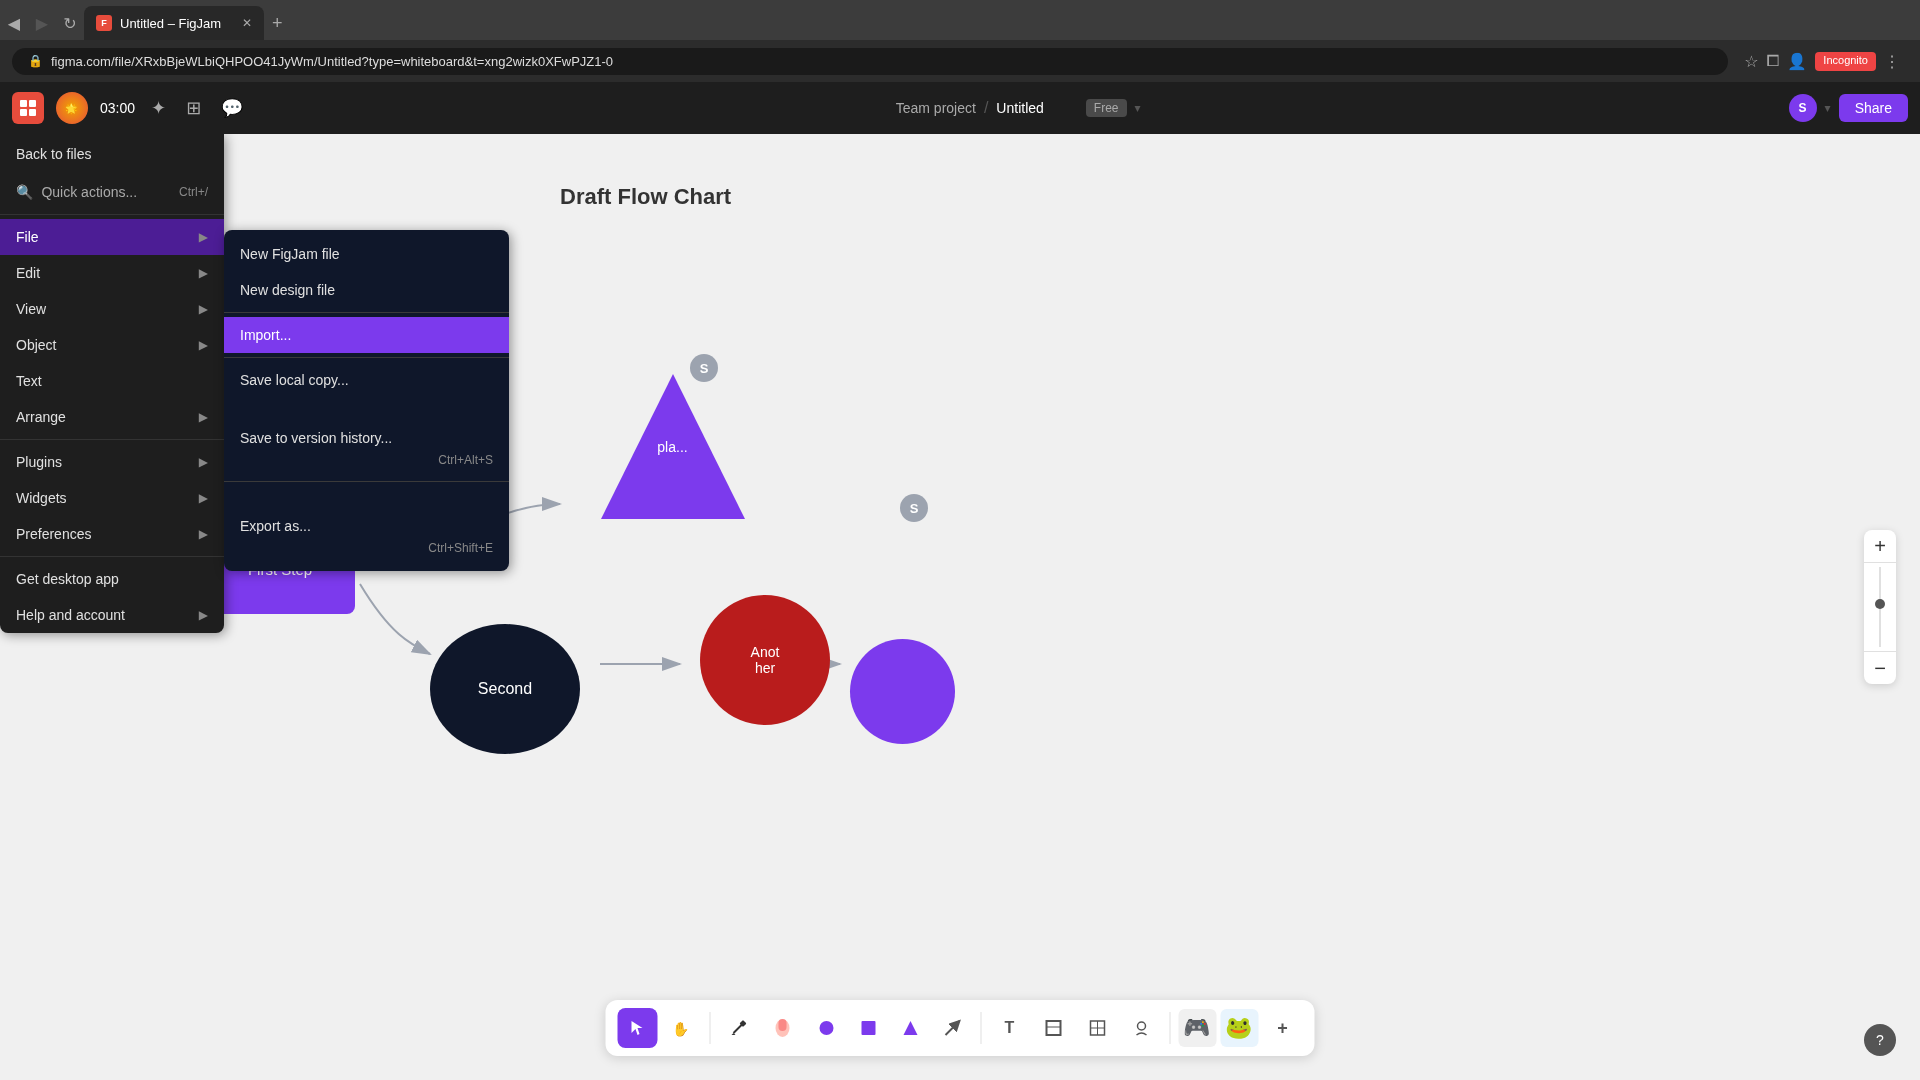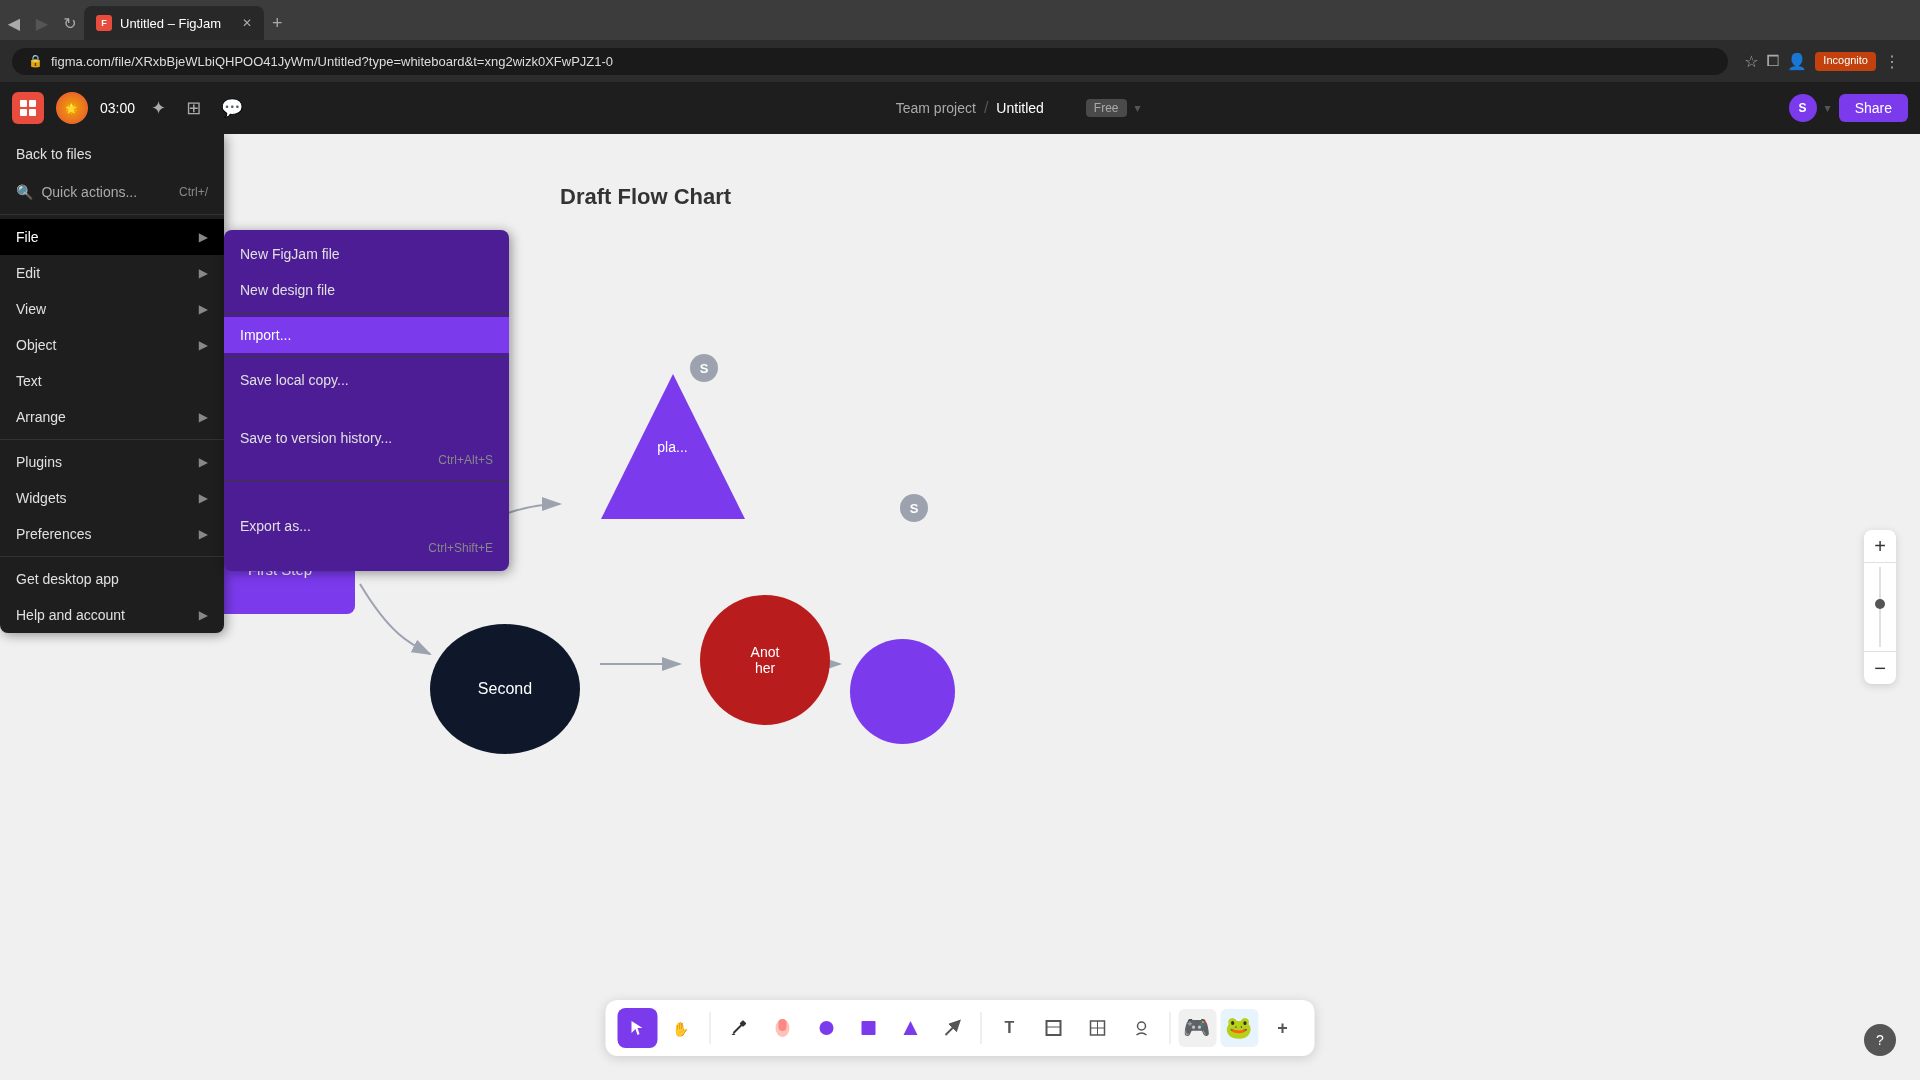--- a/index.html
+++ b/index.html
@@ -9,21 +9,21 @@
     .tab { display: flex; align-items: center; background: #282828; border-radius: 8px 8px 0 0; padding: 0 12px; height: 34px; gap: 8px; min-width: 180px; }
     .tab-favicon { width: 16px; height: 16px; }
     .tab-title { color: #fff; font-size: 13px; flex: 1; }
     .tab-close { color: #aaa; font-size: 12px; cursor: pointer; }
     .new-tab-btn { color: #aaa; font-size: 18px; padding: 0 8px; cursor: pointer; }
     .address-bar-row { display: flex; align-items: center; background: #2c2c2c; padding: 6px 12px; gap: 8px; height: 42px; }
     .address-bar { flex: 1; background: #1a1a1a; border-radius: 20px; padding: 6px 16px; color: #fff; font-size: 13px; display: flex; align-items: center; gap: 8px; }
     .address-bar-lock { color: #aaa; font-size: 12px; }
     .address-text { color: #ddd; font-size: 13px; }
     .browser-actions { display: flex; gap: 8px; color: #aaa; font-size: 16px; padding: 0 8px; }
-    .incognito-badge { background: #c2410c; color: #fff; font-size: 11px; padding: 2px 8px; border-radius: 4px; }
+    .incognito-badge { background: #ef4444; color: #fff; font-size: 11px; padding: 2px 8px; border-radius: 4px; }
 
     
     .app-container { display: flex; flex-direction: column; height: calc(1080px - 82px); width: 100%; }
     .app-header { display: flex; align-items: center; background: #1e1e1e; height: 52px; padding: 0 12px; gap: 12px; position: relative; z-index: 200; }
     .app-logo { width: 32px; height: 32px; background: #e74c3c; border-radius: 6px; display: flex; align-items: center; justify-content: center; color: white; font-size: 14px; font-weight: bold; }
     .header-avatar { width: 32px; height: 32px; border-radius: 50%; background: radial-gradient(circle, #f0a500, #e74c3c); display: flex; align-items: center; justify-content: center; color: white; font-size: 12px; }
     .timer { color: #fff; font-size: 14px; }
     .header-icon { color: #aaa; font-size: 18px; cursor: pointer; padding: 4px; }
     .header-center { flex: 1; display: flex; align-items: center; justify-content: center; gap: 8px; }
     .breadcrumb { color: #aaa; font-size: 14px; }
@@ -33,29 +33,29 @@
     .header-right { display: flex; align-items: center; gap: 8px; }
     .share-btn { background: #7c3aed; color: white; border: none; border-radius: 6px; padding: 6px 16px; font-size: 14px; cursor: pointer; }
     .avatar-btn { width: 28px; height: 28px; border-radius: 50%; background: #7c3aed; color: white; display: flex; align-items: center; justify-content: center; font-size: 12px; font-weight: bold; }
 
     
     .canvas-area { flex: 1; background: #f0f0f0; position: relative; overflow: hidden; }
 
     
     .left-menu { position: absolute; left: 0; top: 0; width: 224px; background: #1e1e1e; z-index: 300; border-radius: 0 0 8px 8px; box-shadow: 2px 2px 12px rgba(0,0,0,0.4); }
     .menu-item { display: flex; align-items: center; padding: 10px 16px; color: #e0e0e0; font-size: 14px; cursor: pointer; position: relative; }
-    .menu-item.highlighted { background: #000000; color: #fff; }
+    .menu-item.highlighted { background: #4c1d95; color: #fff; }
     .menu-item .arrow { margin-left: auto; color: #888; font-size: 12px; }
     .menu-section-divider { height: 1px; background: #333; margin: 4px 0; }
     .menu-search { display: flex; align-items: center; gap: 8px; padding: 10px 16px; color: #aaa; font-size: 14px; cursor: pointer; }
     .menu-search-icon { color: #888; font-size: 14px; }
     .back-files { padding: 12px 16px; color: #e0e0e0; font-size: 14px; cursor: pointer; }
 
     
-    .submenu { position: absolute; left: 224px; top: 0; width: 285px; background: #4c1d95; border-radius: 8px; box-shadow: 2px 2px 12px rgba(0,0,0,0.4); z-index: 350; padding: 6px 0; }
+    .submenu { position: absolute; left: 224px; top: 0; width: 285px; background: #0f172a; border-radius: 8px; box-shadow: 2px 2px 12px rgba(0,0,0,0.4); z-index: 350; padding: 6px 0; }
     .submenu-item { display: flex; align-items: center; padding: 10px 16px; color: #e0e0e0; font-size: 14px; cursor: pointer; }
     .submenu-item.highlighted { background: #7c3aed; color: #fff; }
     .submenu-item .shortcut { margin-left: auto; color: #888; font-size: 12px; margin-top: 45px; }
     .submenu-divider { height: 1px; background: #3a3a3a; margin: 4px 0; }
 
     
     .flowchart-title { position: absolute; top: 50px; left: 450px; font-size: 22px; font-weight: 600; color: #333; }
 
     .fc-rect { position: absolute; background: #8b5cf6; border-radius: 8px; display: flex; align-items: center; justify-content: center; color: white; font-size: 16px; font-weight: 500; }
     .fc-ellipse { position: absolute; background: #8b5cf6; border-radius: 50%; display: flex; align-items: center; justify-content: center; color: white; font-size: 16px; font-weight: 500; }

